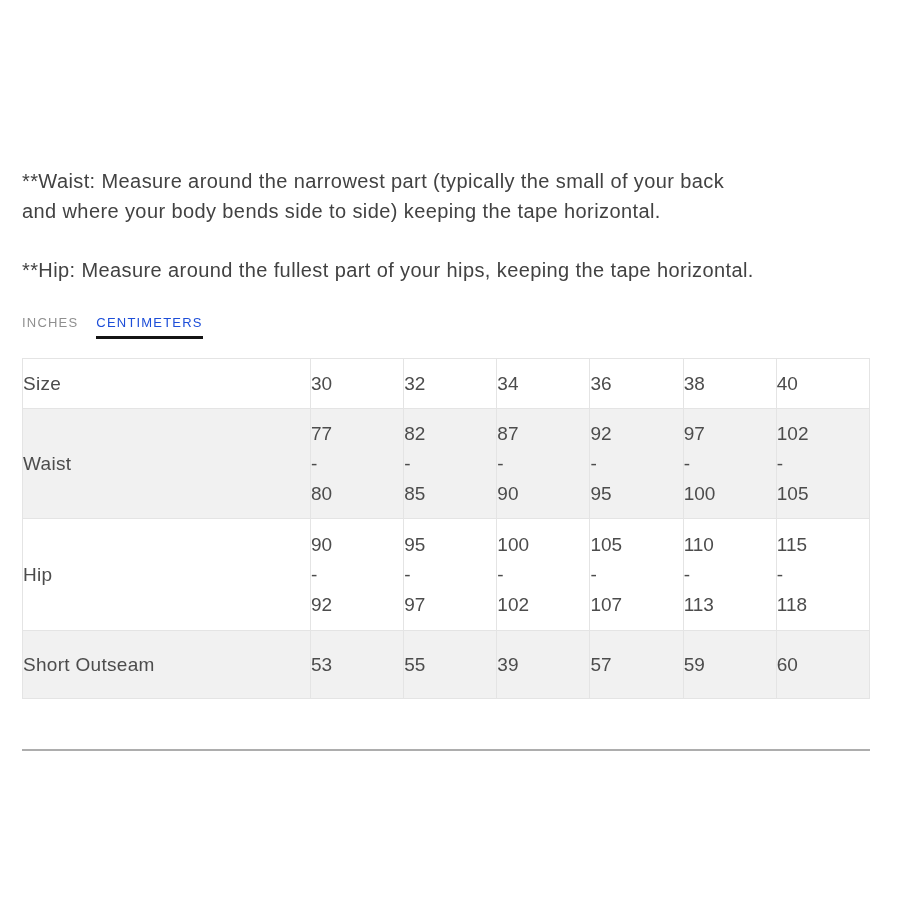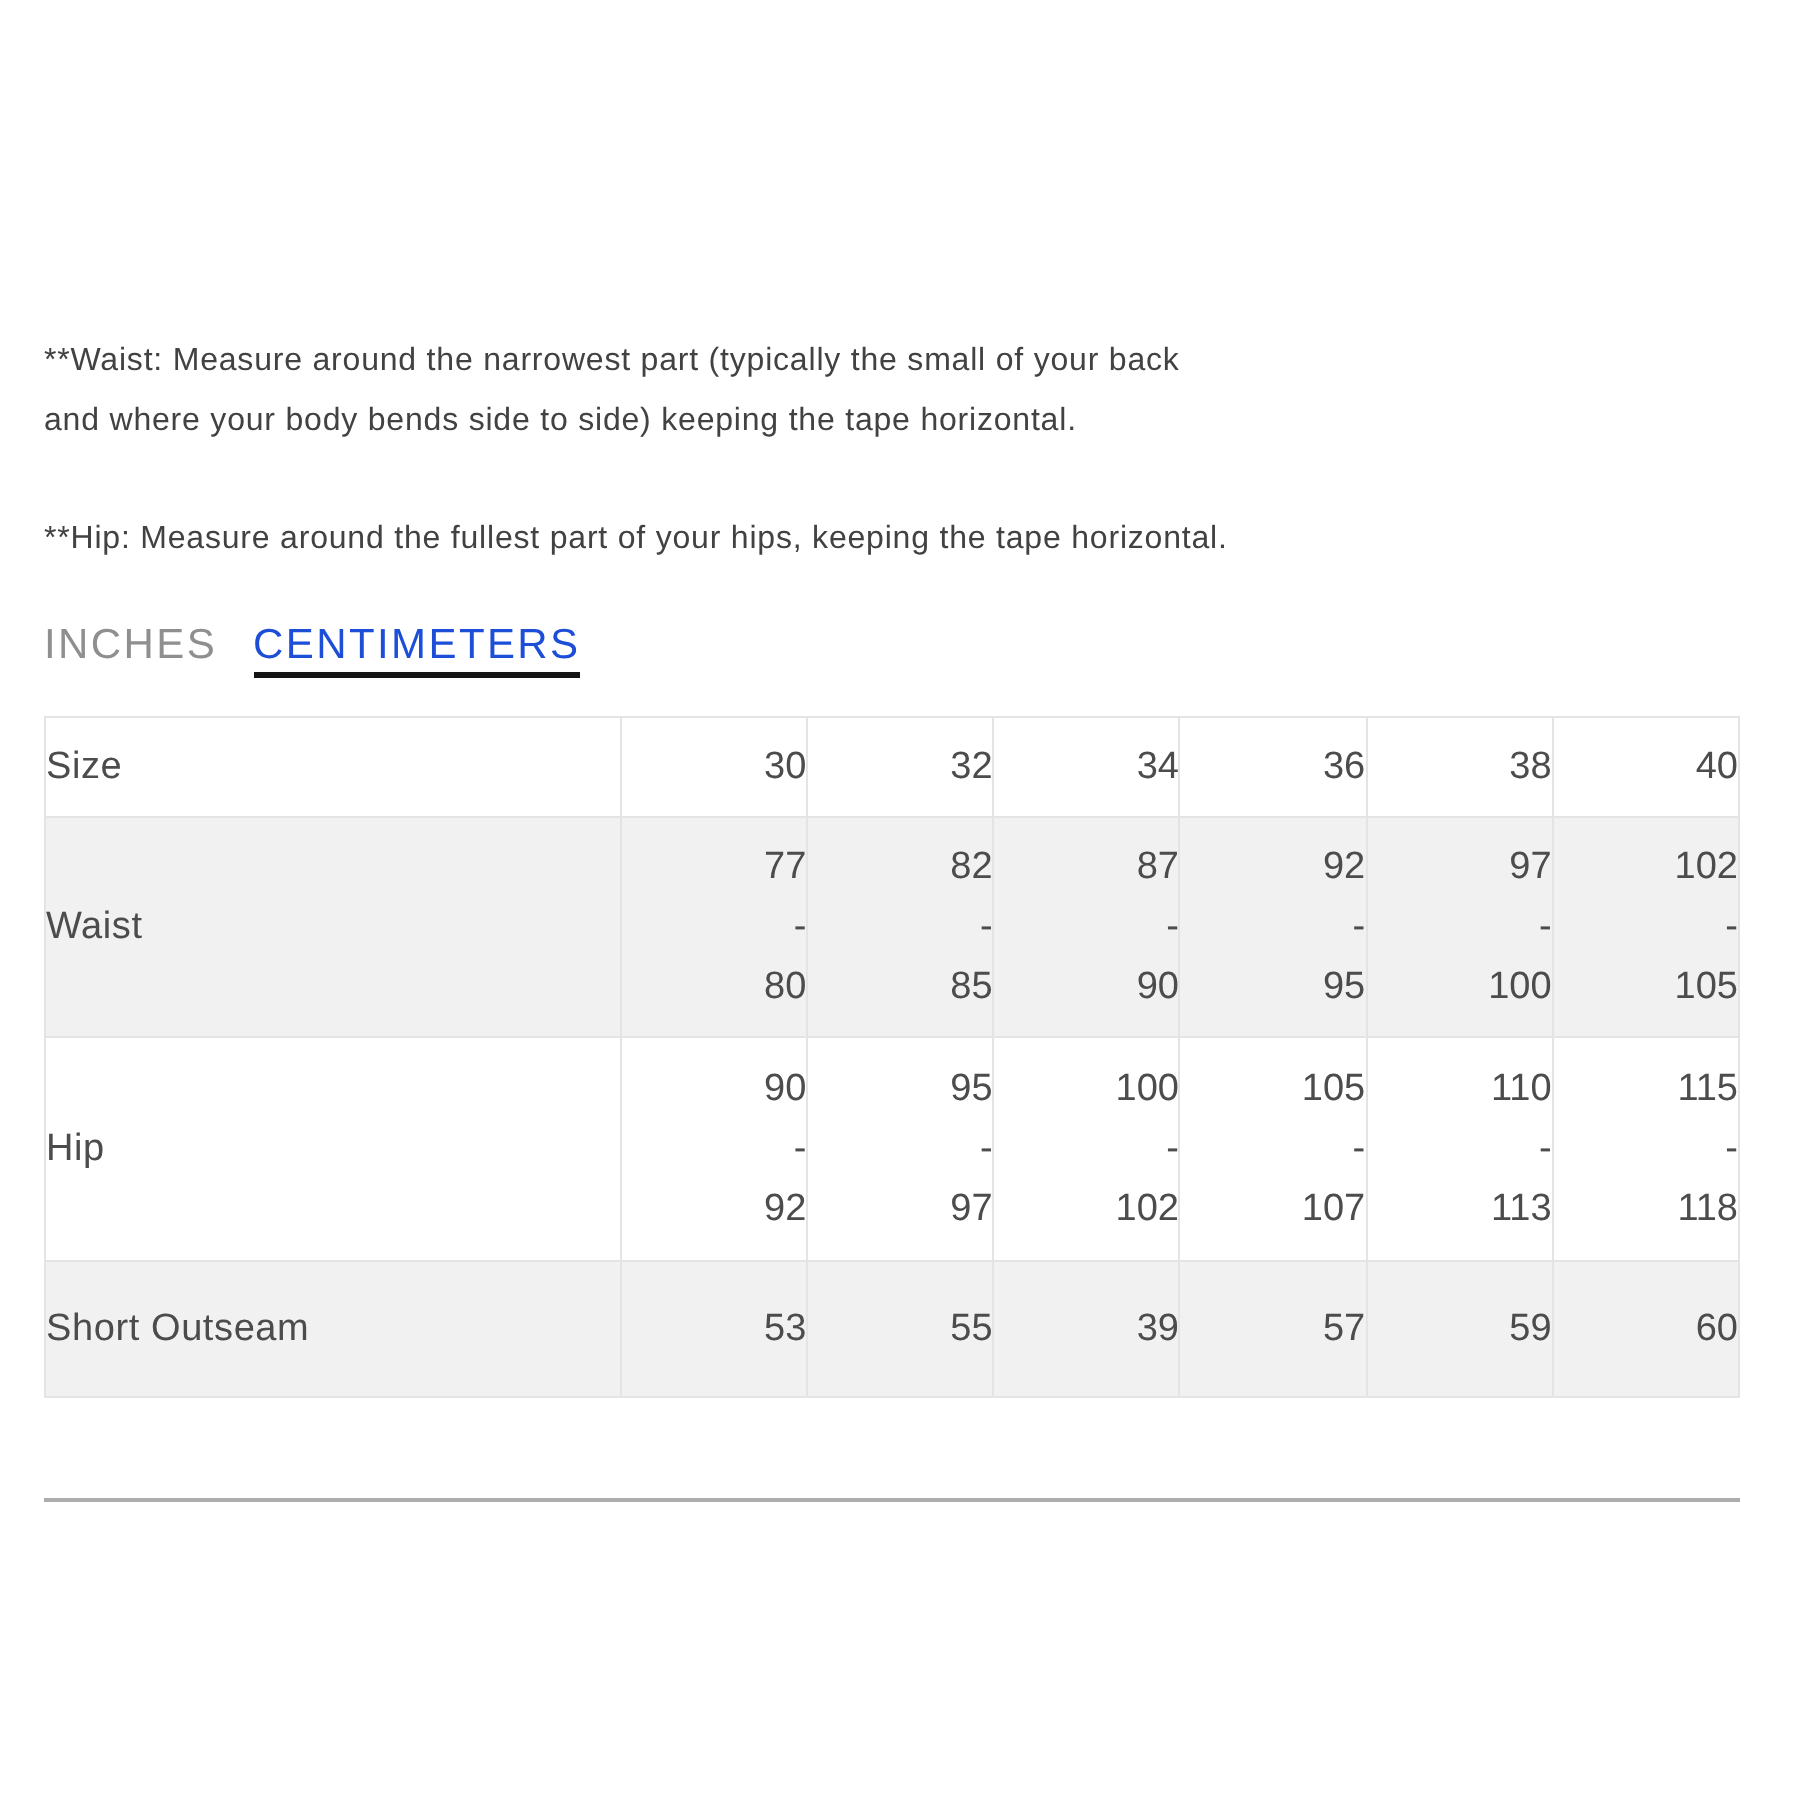--- a/index.html
+++ b/index.html
@@ -12,38 +12,38 @@
     height: 900px;
     overflow: hidden;
     font-family: "Liberation Sans", sans-serif;
     color: #414141;
   }
   .wrap {
     padding-left: 22px;
     padding-right: 28px;
   }
   .note {
-    font-size: 16px;
+    font-size: 20px;
     line-height: 30px;
     letter-spacing: 0.4px;
     white-space: pre;
     margin: 0;
     color: #424242;
   }
   .note-waist { margin-top: 166px; }
   .note-hip   { margin-top: 29px; }
 
   .unit-tabs {
     margin-top: 29px;
     display: flex;
     align-items: flex-end;
     gap: 18px;
   }
   .unit-tab {
-    font-size: 21px;
+    font-size: 13px;
     line-height: 18px;
     letter-spacing: 1.2px;
     cursor: pointer;
   }
   .unit-tab.inactive {
     color: #8f8f8f;
     padding-bottom: 7px;
   }
   .unit-tab.active {
     color: #1d4ed8;
@@ -63,21 +63,21 @@
   .size-chart td, .size-chart th {
     border: 1px solid #e4e4e4;
     font-weight: normal;
     padding: 0;
   }
   .row-label {
     text-align: left;
     padding-left: 13px;
     letter-spacing: 0.3px;
   }
-  .val { text-align: right; }
+  .val { text-align: left; }
   .range {
     white-space: pre-line;
     line-height: 30px;
   }
   tr.header-row  { height: 50px; }
   tr.waist-row   { height: 110px; }
   tr.hip-row     { height: 112px; }
   tr.outseam-row { height: 68px; }
   tr.striped { background: #f1f1f1; }
 

